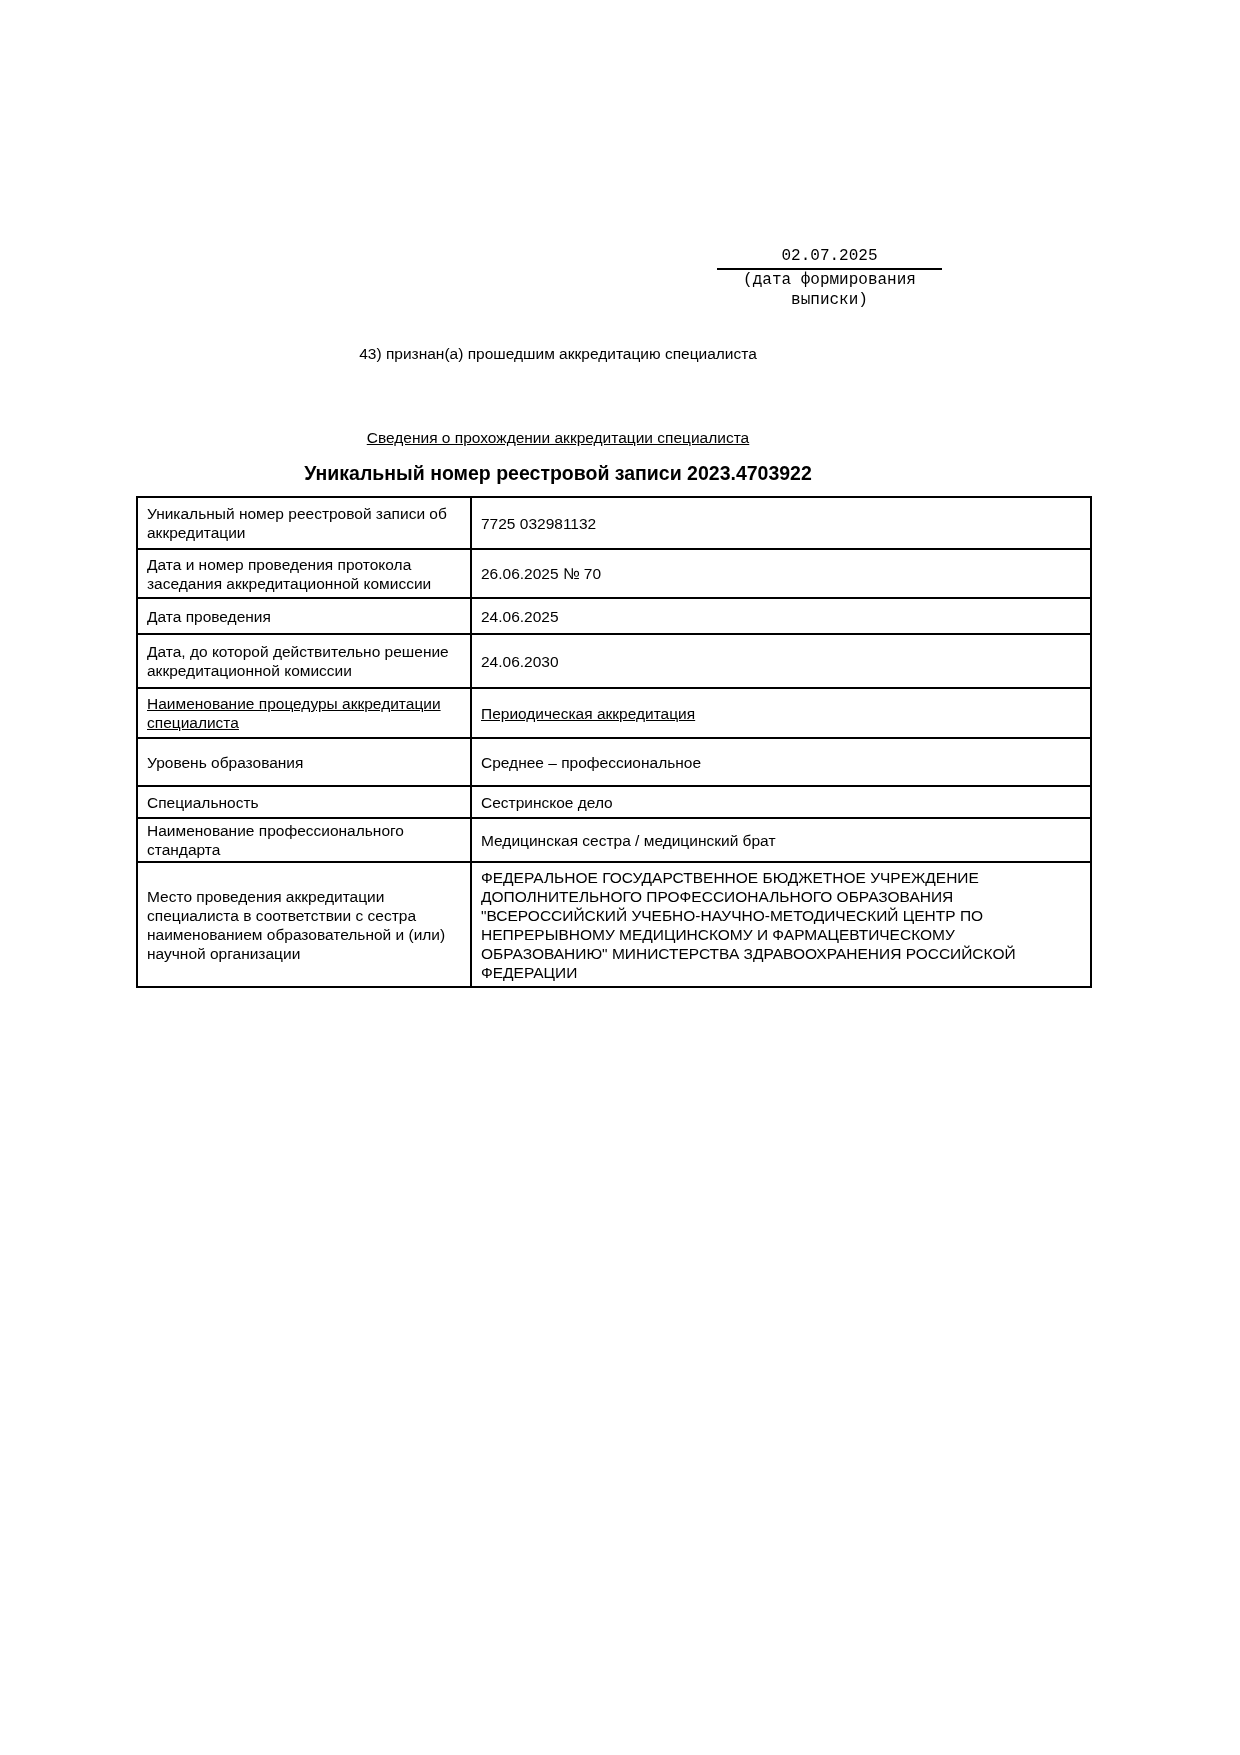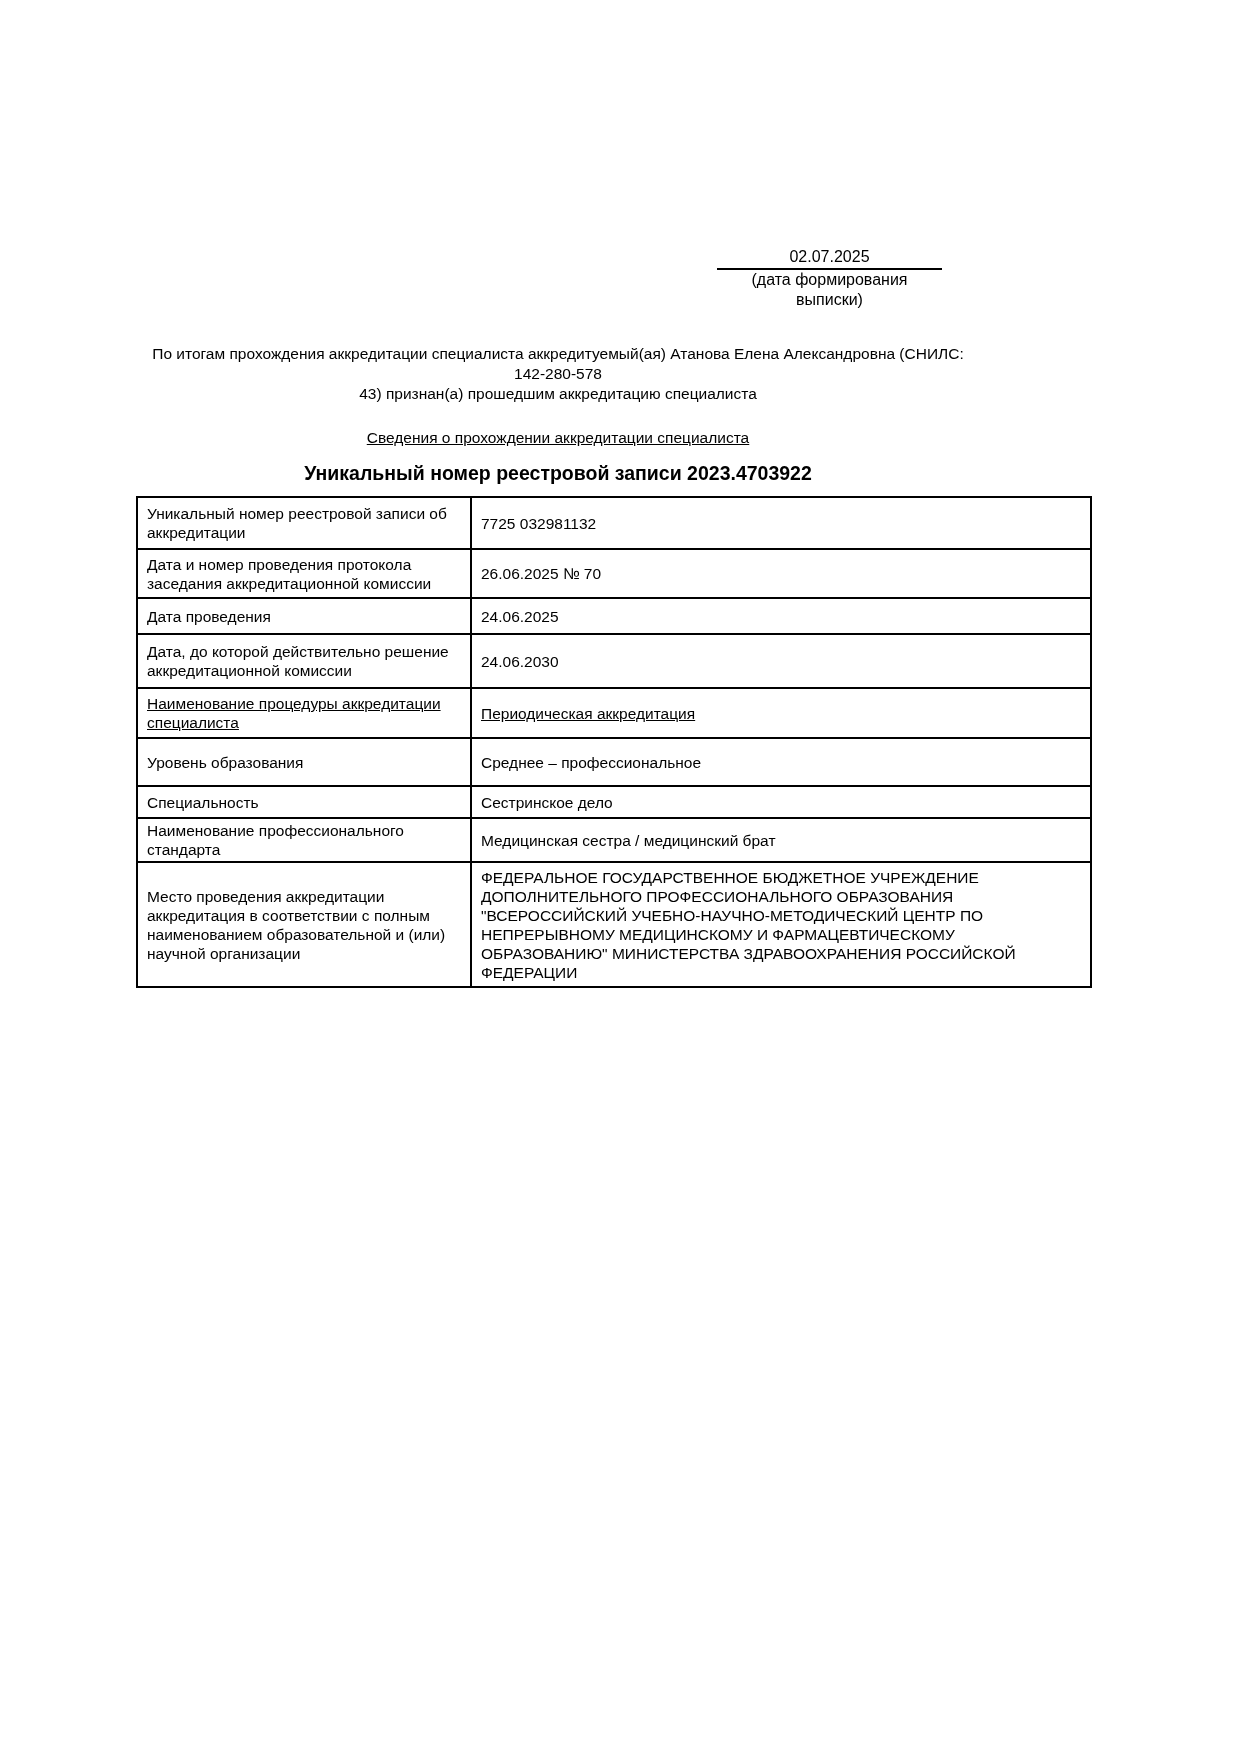--- a/index.html
+++ b/index.html
@@ -32,20 +32,21 @@
     line-height: 32px;
   }
   
   .date-block {
     position: absolute;
     top: 246px;
     left: 717px;
     width: 225px;
     text-align: center;
     font-size: 16px;
+    font-family: Liberation Mono, monospace;
   }
   .date-value {
     line-height: 21px;
     border-bottom: 2px solid #000000;
     padding-bottom: 1px;
   }
   .date-caption {
     line-height: 20px;
   }
   
@@ -115,21 +116,20 @@
 
 <div class="page">
 
 
   <div class="date-block">
     <div class="date-value">02.07.2025</div>
     <div class="date-caption">(дата формирования выписки)</div>
   </div>
 
   <div class="statement">
-    <div>По итогам прохождения аккредитации специалиста аккредитуемый(ая) Атанова Елена Александровна (СНИЛС: 142-280-578</div>
     <div>43) признан(а) прошедшим аккредитацию специалиста</div>
   </div>
 
   <div class="section-heading">Сведения о прохождении аккредитации специалиста</div>
 
   <div class="registry-heading">Уникальный номер реестровой записи 2023.4703922</div>
 
   <table class="info-table">
     <colgroup>
         <col class="c1">
@@ -162,19 +162,19 @@
       </tr>
       <tr class="r8">
         <td>Специальность</td>
         <td>Сестринское дело</td>
       </tr>
       <tr class="r9">
         <td>Наименование профессионального стандарта</td>
         <td>Медицинская сестра / медицинский брат</td>
       </tr>
       <tr class="r10">
-        <td>Место проведения аккредитации аккредитация в соответствии с полным наименованием образовательной и (или) научной организации</td>
+        <td>Место проведения аккредитации специалиста в соответствии с сестра наименованием образовательной и (или) научной организации</td>
         <td>ФЕДЕРАЛЬНОЕ ГОСУДАРСТВЕННОЕ БЮДЖЕТНОЕ УЧРЕЖДЕНИЕ ДОПОЛНИТЕЛЬНОГО ПРОФЕССИОНАЛЬНОГО ОБРАЗОВАНИЯ "ВСЕРОССИЙСКИЙ УЧЕБНО-НАУЧНО-МЕТОДИЧЕСКИЙ ЦЕНТР ПО НЕПРЕРЫВНОМУ МЕДИЦИНСКОМУ И ФАРМАЦЕВТИЧЕСКОМУ ОБРАЗОВАНИЮ" МИНИСТЕРСТВА ЗДРАВООХРАНЕНИЯ РОССИЙСКОЙ ФЕДЕРАЦИИ</td>
       </tr>
     </tbody>
   </table>
 
 </div>
 
 </body></html>

